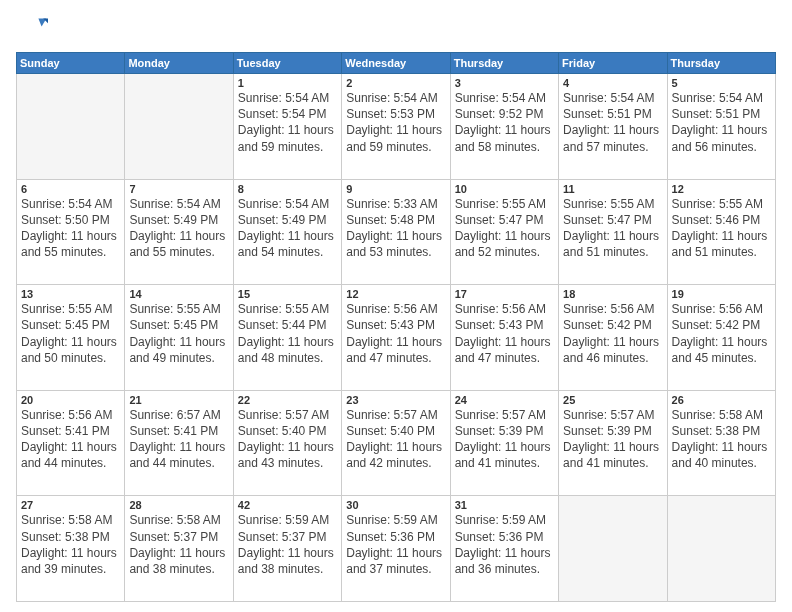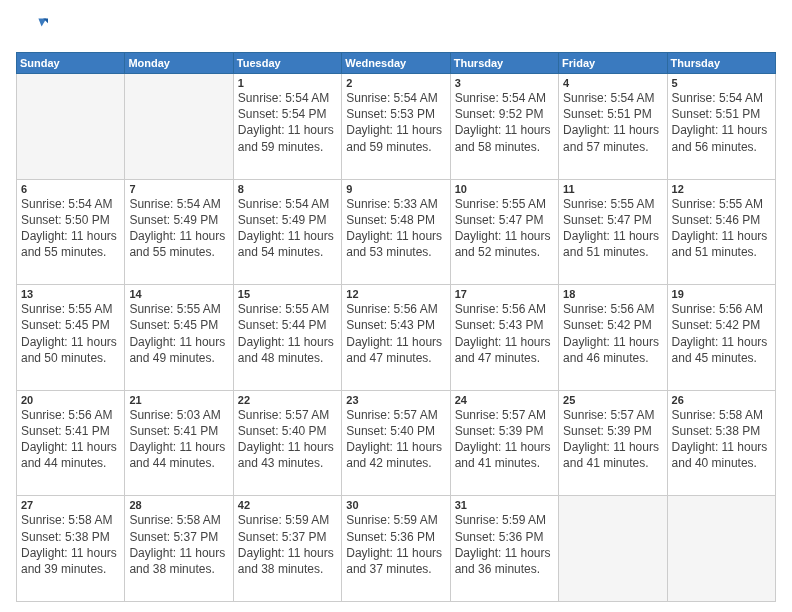--- a/index.html
+++ b/index.html
@@ -258,21 +258,21 @@
         </tr>
         <tr>
           <td>
             <span class="day-number">20</span>
             <div class="day-info">Sunrise: 5:56 AM
 Sunset: 5:41 PM
 Daylight: 11 hours and 44 minutes.</div>
           </td>
           <td>
             <span class="day-number">21</span>
-            <div class="day-info">Sunrise: 5:03 AM
+            <div class="day-info">Sunrise: 6:57 AM
 Sunset: 5:41 PM
 Daylight: 11 hours and 44 minutes.</div>
           </td>
           <td>
             <span class="day-number">22</span>
             <div class="day-info">Sunrise: 5:57 AM
 Sunset: 5:40 PM
 Daylight: 11 hours and 43 minutes.</div>
           </td>
           <td>

